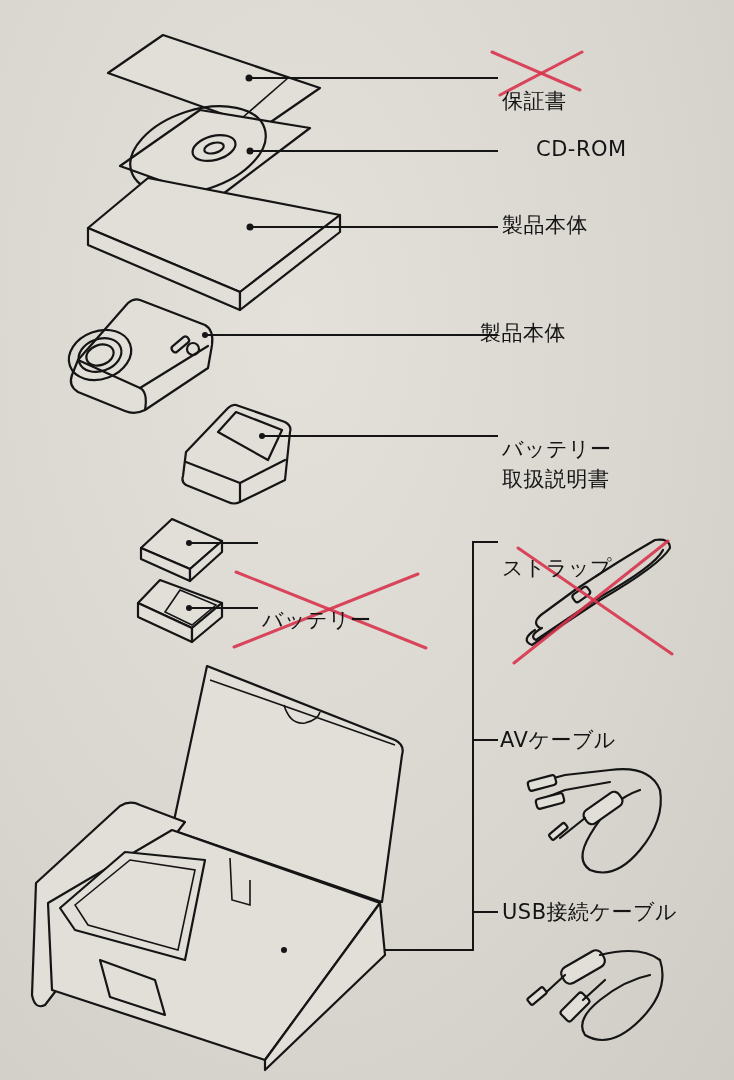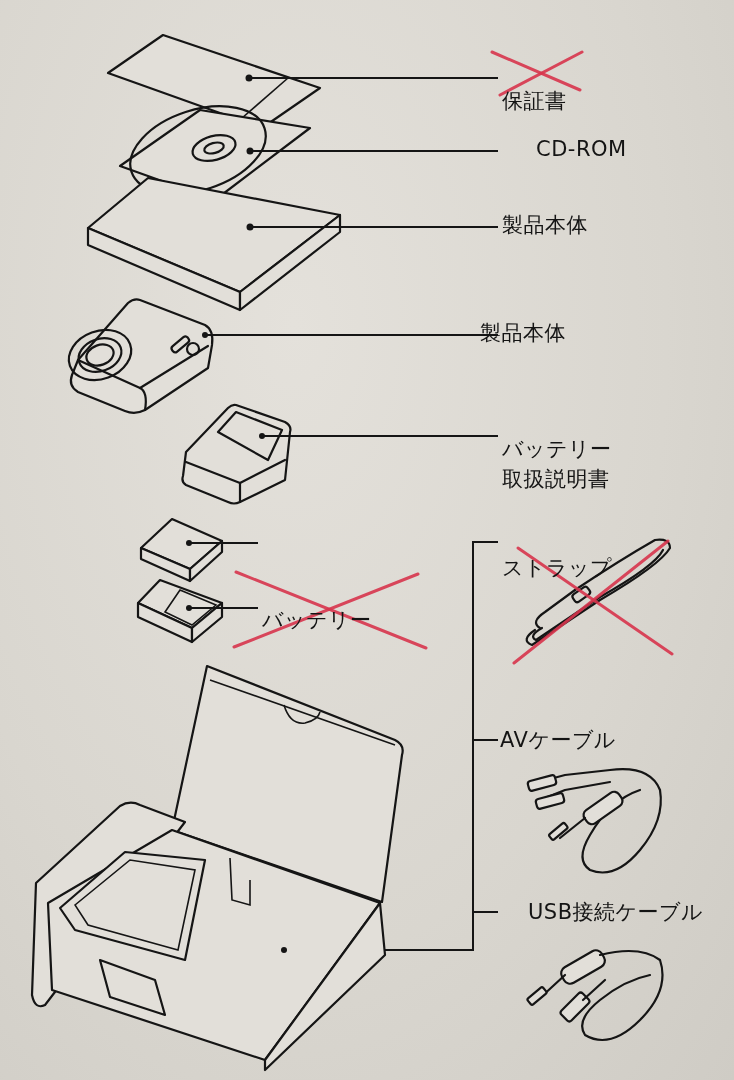--- a/index.html
+++ b/index.html
@@ -159,15 +159,15 @@
   <div class="lbl" style="left:480px; top:320px;">製品本体</div>
   <div class="lbl two" style="left:502px; top:407px;">
     <div>バッテリー</div>
     <div>取扱説明書</div>
   </div>
   <div class="lbl two" style="left:262px; top:578px;">
     <div>バッテリー</div>
   </div>
   <div class="lbl" style="left:502px; top:555px;">ストラップ</div>
   <div class="lbl" style="left:500px; top:727px;">AVケーブル</div>
-  <div class="lbl" style="left:502px; top:899px;margin-left:26px;">USB接続ケーブル</div>
+  <div class="lbl" style="left:502px; top:899px;">USB接続ケーブル</div>
 
 </div>
 
 </body></html>

